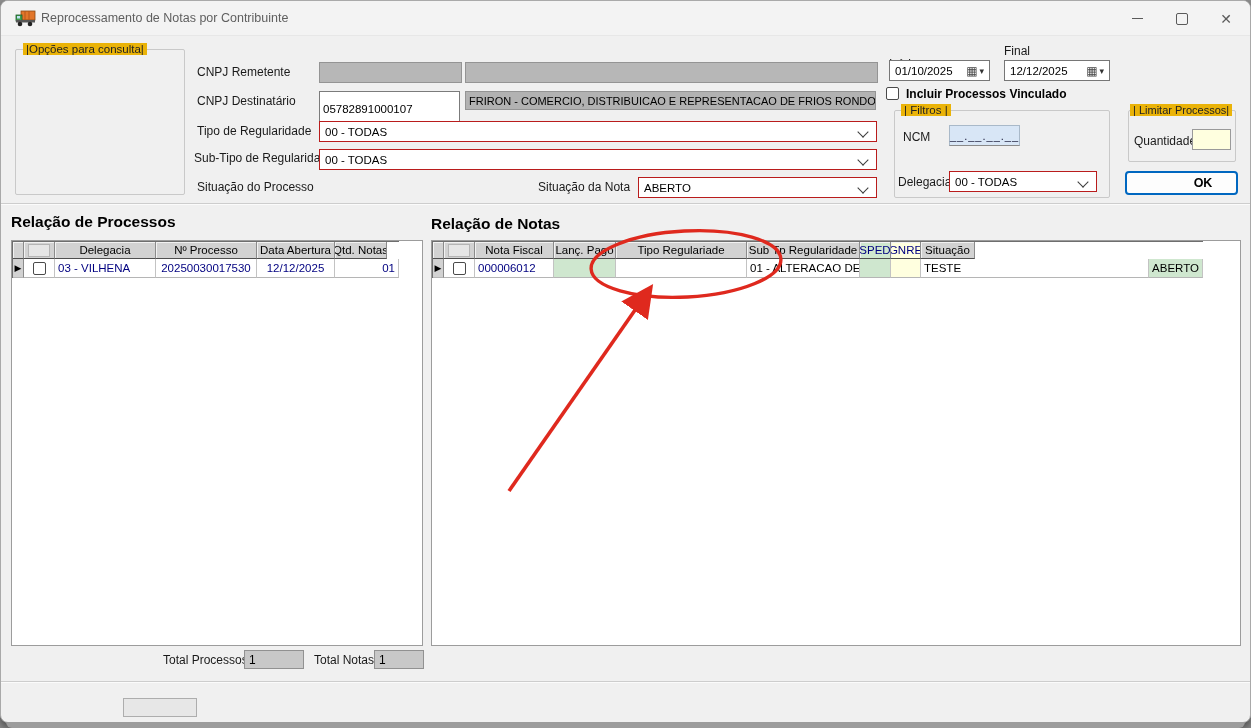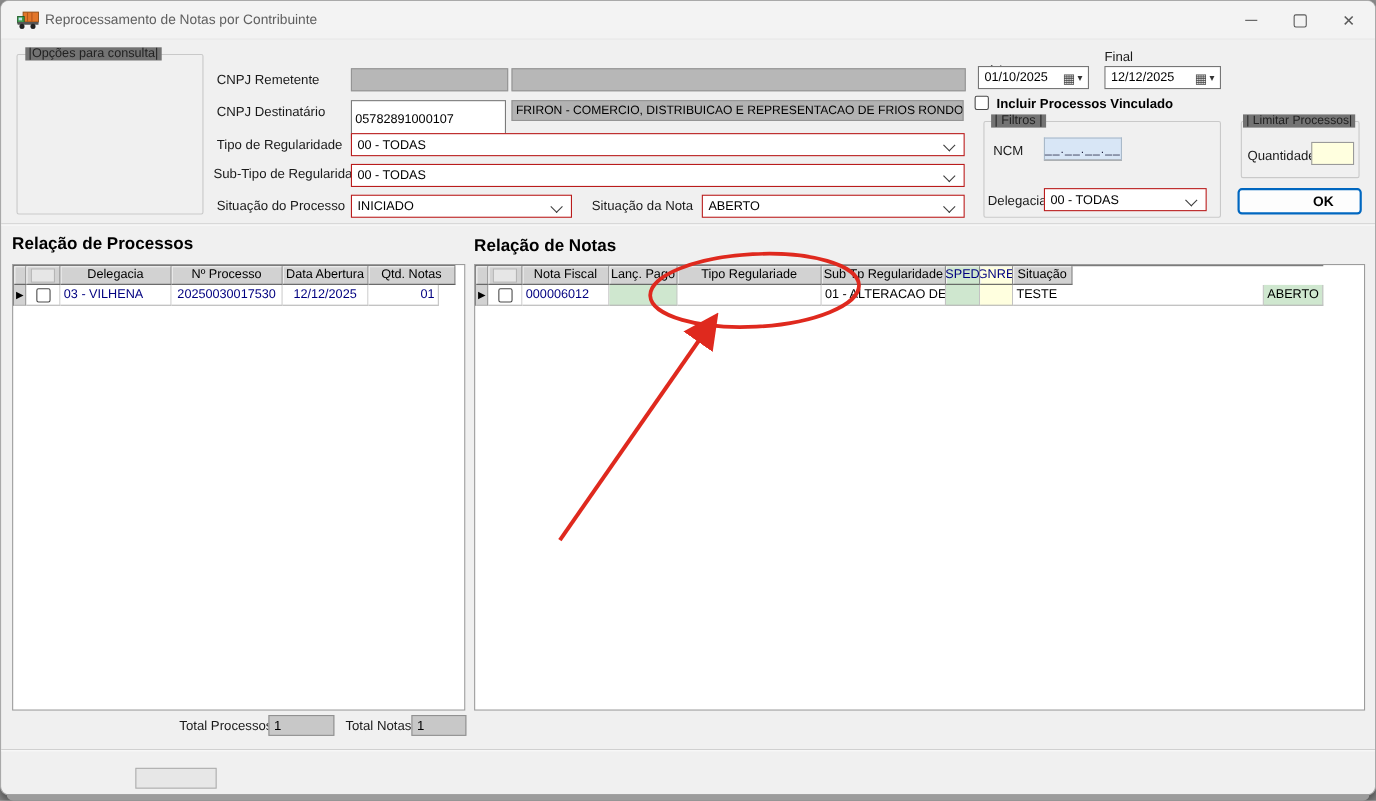--- a/index.html
+++ b/index.html
@@ -18,21 +18,21 @@
   .abs{position:absolute;}
   
   .titlebar{left:0;top:0;width:100%;height:34px;background:#f3f3f3;border-bottom:1px solid #e7e7e7;}
   .title-text{left:40px;top:10px;font-size:12.5px;color:#5f5f5f;}
   .winbtn{top:7px;width:30px;height:21px;display:flex;align-items:center;justify-content:center;color:#5a5a5a;}
   .minline{width:11px;height:0;border-top:1.4px solid #5a5a5a;}
   .maxbox{width:10px;height:10px;border:1.4px solid #5a5a5a;border-radius:2px;}
   .closex{font-size:14px;line-height:14px;}
   
   .gbox{border:1px solid #c9c9c9;border-radius:2px;background:transparent;}
-  .gbox-label{background:#737373;padding:0 3px;font-size:11.5px;color:#222;}
+  .gbox-label{background:#eab308;padding:0 3px;font-size:11.5px;color:#222;}
   .flabel{font-size:12px;color:#1a1a1a;white-space:nowrap;}
   .dis-input{background:#b7b7b7;border:1px solid #949494;}
   .txt-input{background:#fff;border:1px solid #7b7b7b;font-size:11.5px;color:#000;
              display:flex;align-items:center;padding:0 3px;box-sizing:border-box;white-space:nowrap;overflow:hidden;}
   .gray-name{background:#b2b2b2;border:1px solid #949494;font-size:11px;color:#000;
              display:flex;align-items:center;padding:0 3px;box-sizing:border-box;white-space:nowrap;overflow:hidden;}
   .sel{background:#fff;border:1px solid #b91c1c;font-size:11.5px;color:#000;
        display:flex;align-items:center;padding:0 20px 0 5px;box-sizing:border-box;white-space:nowrap;overflow:hidden;}
   .chev{position:absolute;right:9px;top:6px;width:7px;height:7px;
         border-right:1.4px solid #3c3c3c;border-bottom:1.4px solid #3c3c3c;transform:rotate(45deg);}
@@ -125,24 +125,20 @@
   <div class="abs gray-name" style="left:464px;top:90px;width:411px;height:19px;">FRIRON - COMERCIO, DISTRIBUICAO E REPRESENTACAO DE FRIOS RONDONIA LTD</div>
 
   <div class="abs sel" style="left:318px;top:120px;width:558px;height:21px;">
     <span>00 - TODAS</span>
     <i class="chev"></i>
   </div>
   <div class="abs sel" style="left:318px;top:148px;width:558px;height:21px;">
     <span>00 - TODAS</span>
     <i class="chev"></i>
   </div>
-  <div class="abs sel" style="left:318px;top:176px;width:201px;height:21px;">
-    <span>INICIADO</span>
-    <i class="chev"></i>
-  </div>
   <div class="abs sel" style="left:637px;top:176px;width:239px;height:21px;">
     <span>ABERTO</span>
     <i class="chev"></i>
   </div>
 
   <span class="abs flabel" style="left:888px;top:56px;">Início</span>
   <span class="abs flabel" style="left:1003px;top:43px;">Final</span>
   <div class="abs datebox" style="left:888px;top:59px;width:101px;height:21px;">
     <span>01/10/2025</span>
       <span class="sp"></span>
@@ -187,21 +183,21 @@
   <div class="abs panel" style="left:10px;top:239px;width:412px;height:406px;">
     <div class="grid">
       <div class="grow">
         <div class="hc" style="width:11px"></div>
         <div class="hc" style="width:31px">
             <div class="hdr-inset"></div>
           </div>
         <div class="hc" style="width:101px">Delegacia</div>
         <div class="hc" style="width:101px">Nº Processo</div>
         <div class="hc" style="width:78px">Data Abertura</div>
-        <div class="hc" style="width:79px">Qtd. Notas</div>
+        <div class="hc" style="width:52px">Qtd. Notas</div>
       </div>
       <div class="grow">
         <div class="dc marker-cell" style="width:11px">
             <span class="marker-glyph">▶</span>
           </div>
         <div class="dc center" style="width:31px">
             <div class="cb"></div>
           </div>
         <div class="dc navy" style="width:101px">03 - VILHENA</div>
         <div class="dc navy center" style="width:101px">20250030017530</div>

